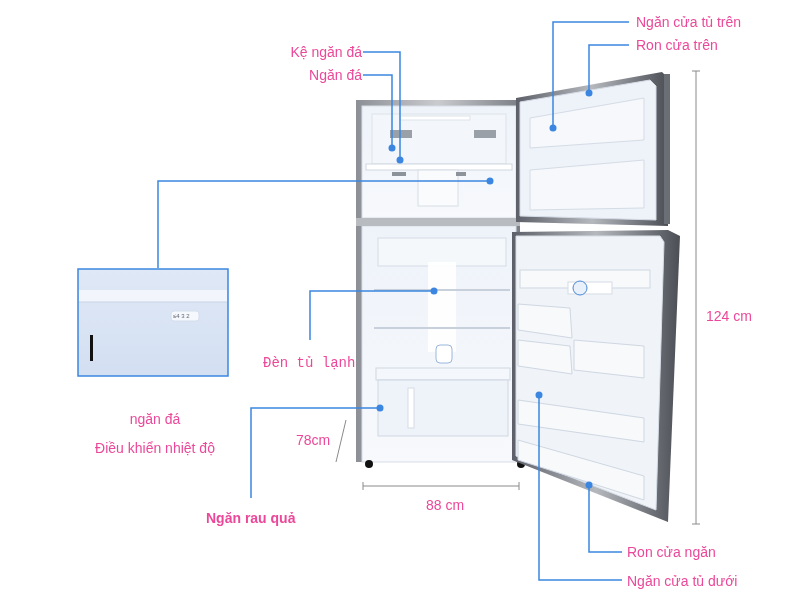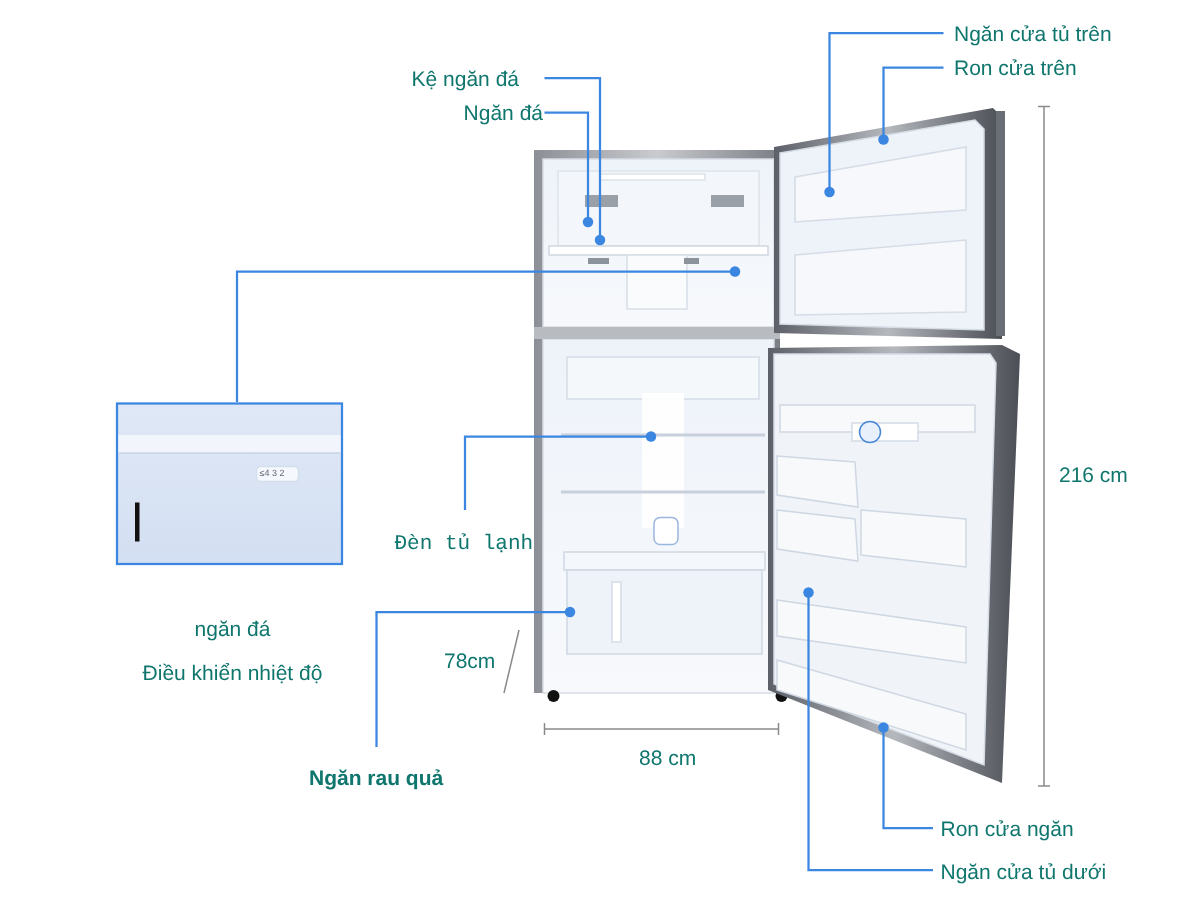--- a/index.html
+++ b/index.html
@@ -1,17 +1,17 @@
 <!DOCTYPE html>
 <html><head>
 <meta charset="utf-8">
 <style>
   html,body{margin:0;padding:0;background:#ffffff;}
   body{width:800px;height:600px;position:relative;overflow:hidden;font-family:"Liberation Sans","DejaVu Sans",sans-serif;}
-  .lbl{position:absolute;color:#0f766e;font-size:14px;white-space:nowrap;line-height:16px;}
+  .lbl{position:absolute;color:#ec4899;font-size:14px;white-space:nowrap;line-height:16px;}
   .lbl.r{text-align:right;}
   .lbl.c{text-align:center;}
   svg.over{position:absolute;left:0;top:0;}
 </style>
 </head>
 <body>
 
 <svg class="over" width="800" height="600" viewBox="0 0 800 600">
   <defs>
     <linearGradient id="steel" x1="0" x2="1" y1="0" y2="0">
@@ -132,32 +132,32 @@
 
   <g>
     <rect x="78" y="269" width="150" height="107" fill="url(#insetG)" stroke="#3b86e0" stroke-width="1.5"></rect>
     <rect x="79" y="290" width="148" height="12" fill="#f2f6fc"></rect>
     <line x1="79" y1="302" x2="227" y2="302" stroke="#c7d3e6"></line>
     <rect x="171" y="311" width="28" height="10" rx="3" fill="#f5f8fc" stroke="#d4deec"></rect>
     <rect x="90" y="335" width="3" height="26" fill="#111"></rect>
   </g>
 </svg>
 
-<div class="lbl r" style="left:234px;top:44px;width:112px;">Kệ ngăn đá</div>
+<div class="lbl r" style="left:250px;top:44px;width:112px;">Kệ ngăn đá</div>
 <div class="lbl r" style="left:250px;top:67px;width:112px;">Ngăn đá</div>
 
 <div class="lbl" style="left:636px;top:14px;">Ngăn cửa tủ trên</div>
 <div class="lbl" style="left:636px;top:37px;">Ron cửa trên</div>
 
 <div class="lbl c" style="left:60px;top:392px;width:190px;margin-top:48px;">Điều khiển nhiệt độ</div>
 <div class="lbl c" style="left:60px;top:411px;width:190px;">ngăn đá</div>
 
 <div class="lbl" style="left:263px;top:355px;font-family:Liberation Mono, monospace;">Đèn tủ lạnh</div>
 <div class="lbl" style="left:206px;top:510px;font-weight:bold;">Ngăn rau quả</div>
 
 <div class="lbl" style="left:627px;top:544px;">Ron cửa ngăn</div>
 <div class="lbl" style="left:627px;top:573px;">Ngăn cửa tủ dưới</div>
 
-<div class="lbl" style="left:706px;top:308px;">216 cm</div>
+<div class="lbl" style="left:706px;top:308px;">124 cm</div>
 <div class="lbl" style="left:426px;top:497px;">88 cm</div>
 <div class="lbl" style="left:296px;top:432px;">78cm</div>
 
 <div class="lbl" style="left:173px;top:312px;font-size:6px;line-height:8px;color:#667;">≤4  3  2</div>
 
 </body></html>

